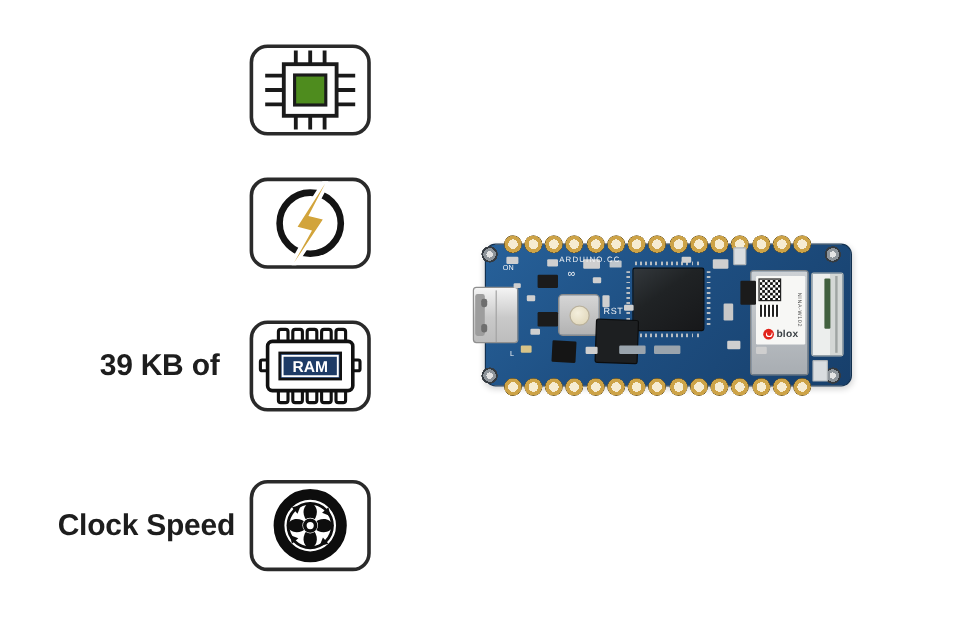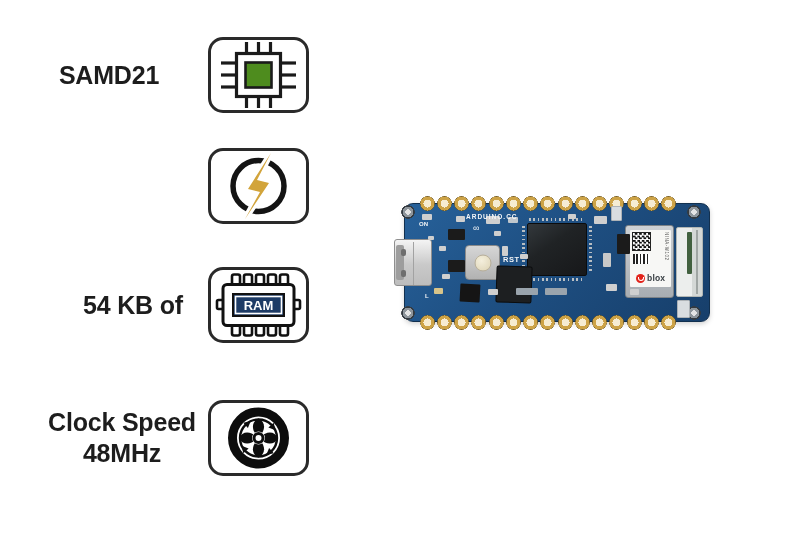--- a/index.html
+++ b/index.html
@@ -44,56 +44,55 @@
 
   #mcu { position:absolute; left:129px; top:27px; width:60px; height:53px;
          background:linear-gradient(145deg,#33383c 0%, #202325 40%, #17181a 100%);
          border:1px solid #0b0c0d; border-radius:2px; }
   .pinrow-h { position:absolute; height:3px; background:repeating-linear-gradient(90deg,#b9bec2 0 1.6px, rgba(0,0,0,0) 1.6px 4.3px); }
   .pinrow-v { position:absolute; width:3px; background:repeating-linear-gradient(180deg,#b9bec2 0 1.6px, rgba(0,0,0,0) 1.6px 4.3px); }
 
   #flash { position:absolute; left:98px; top:70px; width:36px; height:37px; background:#1d1f21;
            border:1px solid #0b0c0d; border-radius:2px; transform:rotate(2deg); }
 
-  #nina { position:absolute; left:227px; top:29px; width:49px; height:73px;
-          background:linear-gradient(180deg,#cdd1d5,#a8adb2); border:1px solid #7e8387; border-radius:3px; }
+  #nina { position:absolute; left:227px; top:29px; width:49px; height:88px;
+          background:linear-gradient(180deg,#cdd1d5,#a8adb2); border:1px solid #7e8387; border-radius:3px;text-align:center; }
   #nina .label { position:absolute; left:4px; top:4px; width:41px; height:57px; background:#f7f7f5; border-radius:1px; }
   #nina .dmatrix { position:absolute; left:3px; top:3px; width:17px; height:17px;
                    background:conic-gradient(#111 25%, #fff 0 50%, #111 0 75%, #fff 0) 0 0/4.4px 4.4px; outline:1px solid #222; }
   #nina .dmatrix2 { position:absolute; left:3px; top:24px; width:17px; height:10px;
                     background:repeating-linear-gradient(90deg,#222 0 1.6px,#fff 1.6px 3.4px); }
   #nina .vtext { position:absolute; right:2px; top:2px; height:53px; writing-mode:vertical-rl;
                  font-size:4.5px; color:#555; letter-spacing:0.5px; }
   #nina .logo-dot { position:absolute; left:6px; top:44px; width:9px; height:9px; border-radius:50%; background:#e2231a; }
   #nina .logo-dot::after { content:""; position:absolute; left:2px; top:2.5px; width:4px; height:3.5px;
                            border:1.1px solid #fff; border-top:none; border-radius:0 0 3px 3px; }
   #nina .logo-text { position:absolute; left:17px; top:43px; font-size:8.5px; font-weight:700; color:#3a4045; letter-spacing:0.2px; }
 
   #antenna { position:absolute; left:278px; top:31px; width:27px; height:70px;
              background:linear-gradient(90deg,#eceeed 0 60%, #d4d8d6 60% 100%); border:1px solid #b2b7b5; border-radius:2px; }
   #antenna .slot { position:absolute; left:10px; top:4px; width:5px; height:42px; background:#41603f; border-radius:1px; }
   #antenna .edge { position:absolute; right:4px; top:2px; width:2px; height:64px; background:#9fa5a3; }
 
-  .silk { position:absolute; color:#f4f6f8; font-weight:700; white-space:nowrap; }
+  .silk { position:absolute; color:#f4f6f8; font-weight:400; white-space:nowrap; }
   #silk-brand { left:68px; top:17px; font-size:6.5px; letter-spacing:1px; }
   #silk-rst   { left:105px; top:59px; font-size:7.5px; letter-spacing:0.5px; }
   #silk-on    { left:21px; top:25px; font-size:6px; }
   #silk-led   { left:27px; top:97px; font-size:6px; }
   #silk-inf   { left:75px; top:27px; font-size:9px; font-weight:400; }
 
   .white-part { position:absolute; background:#d9dde0; border:1px solid #aeb3b7; border-radius:1px; }
 </style>
 </head>
 <body>
 
 <div id="canvas">
 
   <div class="spec-row" style="left:0;top:37px;width:320px;">
     <div class="spec-text" style="left:9px;">
-      <div>SAMD21</div>
     </div>
     <div class="spec-iconbox">
       <svg width="95" height="70" viewBox="0 0 95 70">
         <g stroke="#1a1a1a" stroke-width="3.2">
           <line x1="35.5" y1="2" x2="35.5" y2="14"></line>
             <line x1="47.5" y1="2" x2="47.5" y2="14"></line>
             <line x1="59.5" y1="2" x2="59.5" y2="14"></line>
           <line x1="35.5" y1="56" x2="35.5" y2="68"></line>
             <line x1="47.5" y1="56" x2="47.5" y2="68"></line>
             <line x1="59.5" y1="56" x2="59.5" y2="68"></line>
@@ -116,21 +115,21 @@
     <div class="spec-iconbox">
       <svg width="95" height="70" viewBox="0 0 95 70">
         <circle cx="47.5" cy="35" r="25.5" fill="none" stroke="#141414" stroke-width="5.5"></circle>
         <polygon points="60,2 37,38 49,41 34,68 58,32 46,29" fill="#d2a43b" stroke="#ffffff" stroke-width="6" paint-order="stroke" stroke-linejoin="round"></polygon>
       </svg>
     </div>
   </div>
 
   <div class="spec-row" style="left:0;top:267px;width:320px;">
     <div class="spec-text" style="left:33px;">
-      <div>54 KB of</div>
+      <div>39 KB of</div>
     </div>
     <div class="spec-iconbox">
       <svg width="95" height="70" viewBox="0 0 95 70">
         <g fill="#ffffff" stroke="#111111" stroke-width="2.6">
           <rect x="21" y="4.5" width="8" height="11" rx="2"></rect>
             <rect x="33" y="4.5" width="8" height="11" rx="2"></rect>
           <rect x="45" y="4.5" width="8" height="11" rx="2"></rect>
             <rect x="57" y="4.5" width="8" height="11" rx="2"></rect>
           <rect x="69" y="4.5" width="8" height="11" rx="2"></rect>
           <rect x="21" y="54.5" width="8" height="11" rx="2"></rect>
@@ -145,21 +144,20 @@
         <rect x="22" y="24" width="51" height="22" fill="#1d3b66" stroke="#111111" stroke-width="2"></rect>
         <rect x="24.5" y="26.5" width="46" height="17" fill="none" stroke="#ffffff" stroke-width="1.6"></rect>
         <text x="47.5" y="40" text-anchor="middle" font-size="13" font-weight="bold" fill="#ffffff" font-family="Liberation Sans, DejaVu Sans, sans-serif">RAM</text>
       </svg>
     </div>
   </div>
 
   <div class="spec-row" style="left:0;top:400px;width:320px;">
     <div class="spec-text" style="left:22px;">
       <div>Clock Speed</div>
-      <div>48MHz</div>
     </div>
     <div class="spec-iconbox">
       <svg width="95" height="70" viewBox="0 0 95 70">
         <circle cx="47.5" cy="35" r="26" fill="#ffffff" stroke="#0d0d0d" stroke-width="9"></circle>
         <circle cx="47.5" cy="35" r="18.5" fill="none" stroke="#0d0d0d" stroke-width="2.4"></circle>
         <g fill="#0d0d0d">
           <g>
             <path d="M46.5,33 C40,27 40.5,18.5 47.5,15.5 C54.5,18.5 55,27 48.5,33 Z"></path>
             <path d="M46.5,33 C40,27 40.5,18.5 47.5,15.5 C54.5,18.5 55,27 48.5,33 Z" transform="rotate(90,47.5,35)"></path>
             <path d="M46.5,33 C40,27 40.5,18.5 47.5,15.5 C54.5,18.5 55,27 48.5,33 Z" transform="rotate(180,47.5,35)"></path>

